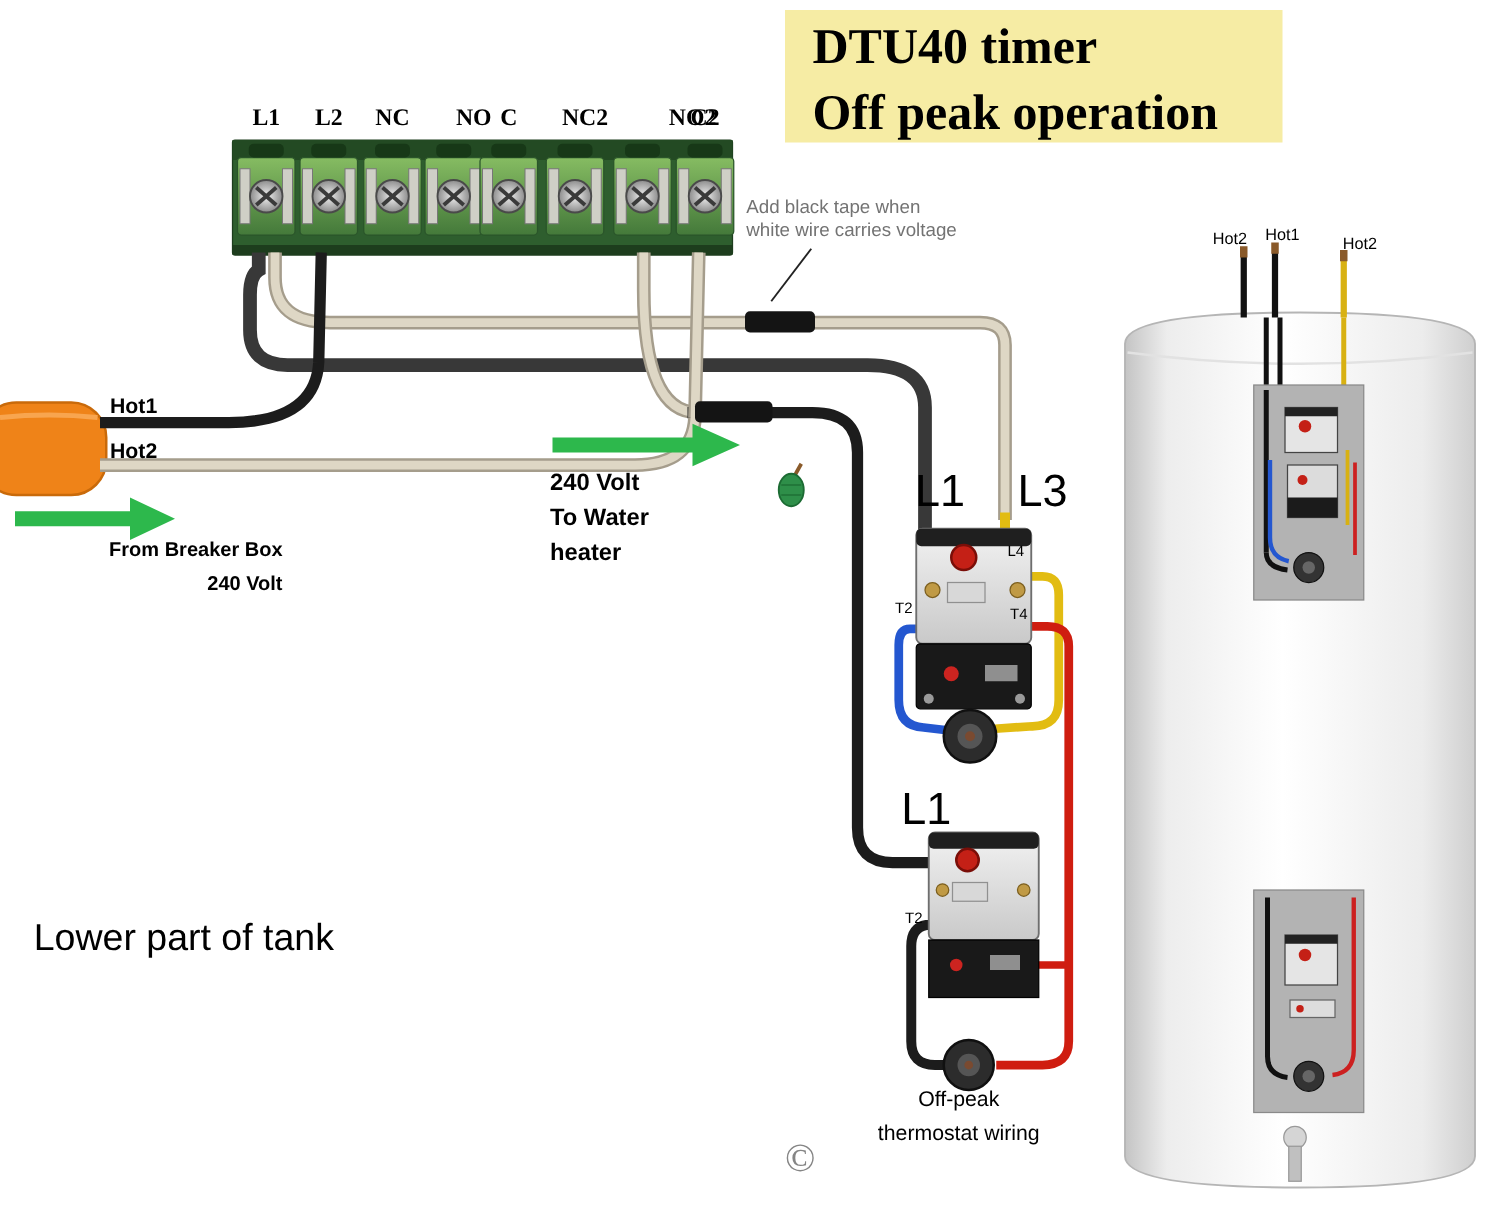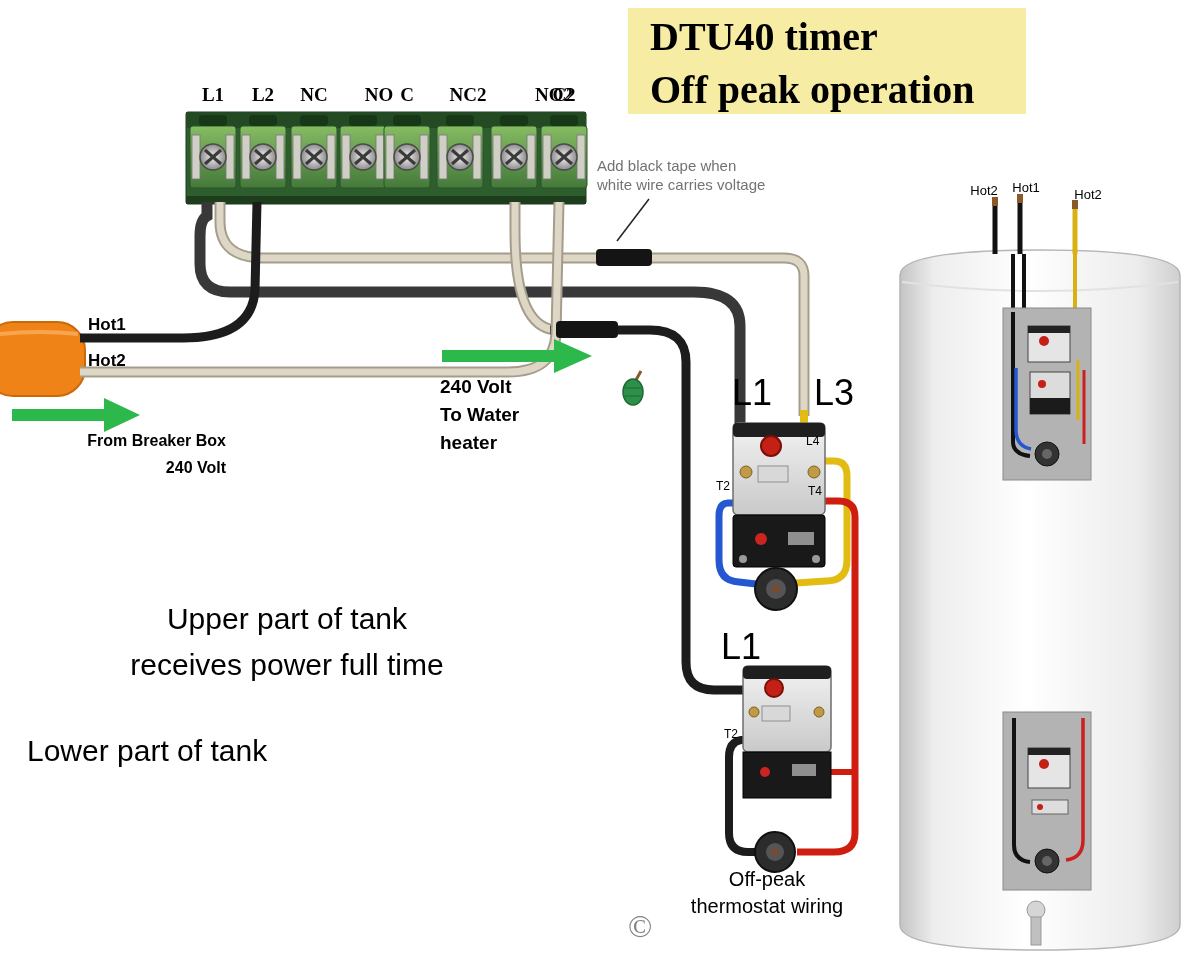--- a/index.html
+++ b/index.html
@@ -13,21 +13,21 @@
   .term-label{top:84px;transform:translateX(-50%);font-family:"Liberation Serif",serif;
               font-weight:bold;font-size:19px;white-space:nowrap;}
   .hot-label{font-weight:bold;font-size:17px;white-space:nowrap;}
   .note-red{left:597px;top:156px;color:#737373;font-size:15px;line-height:19px;white-space:nowrap;}
   .breaker-text{left:8px;top:427px;width:218px;text-align:right;font-weight:bold;
                 font-size:16px;line-height:27px;}
   .feed-text{left:440px;top:373px;font-weight:bold;font-size:19px;line-height:28px;white-space:nowrap;}
   .big-label{font-size:36px;transform:translateX(-50%);white-space:nowrap;}
   .small-label{font-size:12px;white-space:nowrap;}
   .para{font-size:30px;white-space:nowrap;}
-  .offpeak{left:682px;top:866px;width:170px;text-align:center;font-size:20px;line-height:27px;}
+  .offpeak{left:682px;top:866px;width:170px;text-align:center;font-size:17px;line-height:27px;}
   .copyright{left:628px;top:908px;font-size:32px;color:#858585;font-family:"Liberation Serif",serif;}
   .tank-label{font-size:13px;transform:translateX(-50%);white-space:nowrap;}
 </style>
 </head>
 <body>
 
 <div id="stage">
 
 <svg id="diagram-svg" width="1200" height="970" viewBox="0 0 1200 970">
   <defs>
@@ -245,24 +245,20 @@
 
   <span class="abs big-label" style="left:752px;top:372px;">L1</span>
   <span class="abs big-label" style="left:834px;top:372px;">L3</span>
   <span class="abs small-label" style="left:806px;top:434px;">L4</span>
   <span class="abs small-label" style="left:716px;top:479px;">T2</span>
   <span class="abs small-label" style="left:808px;top:484px;">T4</span>
 
   <span class="abs big-label" style="left:741px;top:626px;">L1</span>
   <span class="abs small-label" style="left:724px;top:727px;">T2</span>
 
-  <div class="abs para" style="left:72px;top:596px;width:430px;text-align:center;line-height:46px;">
-    <div>Upper part of tank</div>
-    <div>receives power full time</div>
-  </div>
 
   <div class="abs para" style="left:27px;top:727px;line-height:48px;">
     <div>Lower part of tank</div>
   </div>
 
   <div class="abs offpeak">
     <div>Off-peak</div>
     <div>thermostat wiring</div>
   </div>
 

